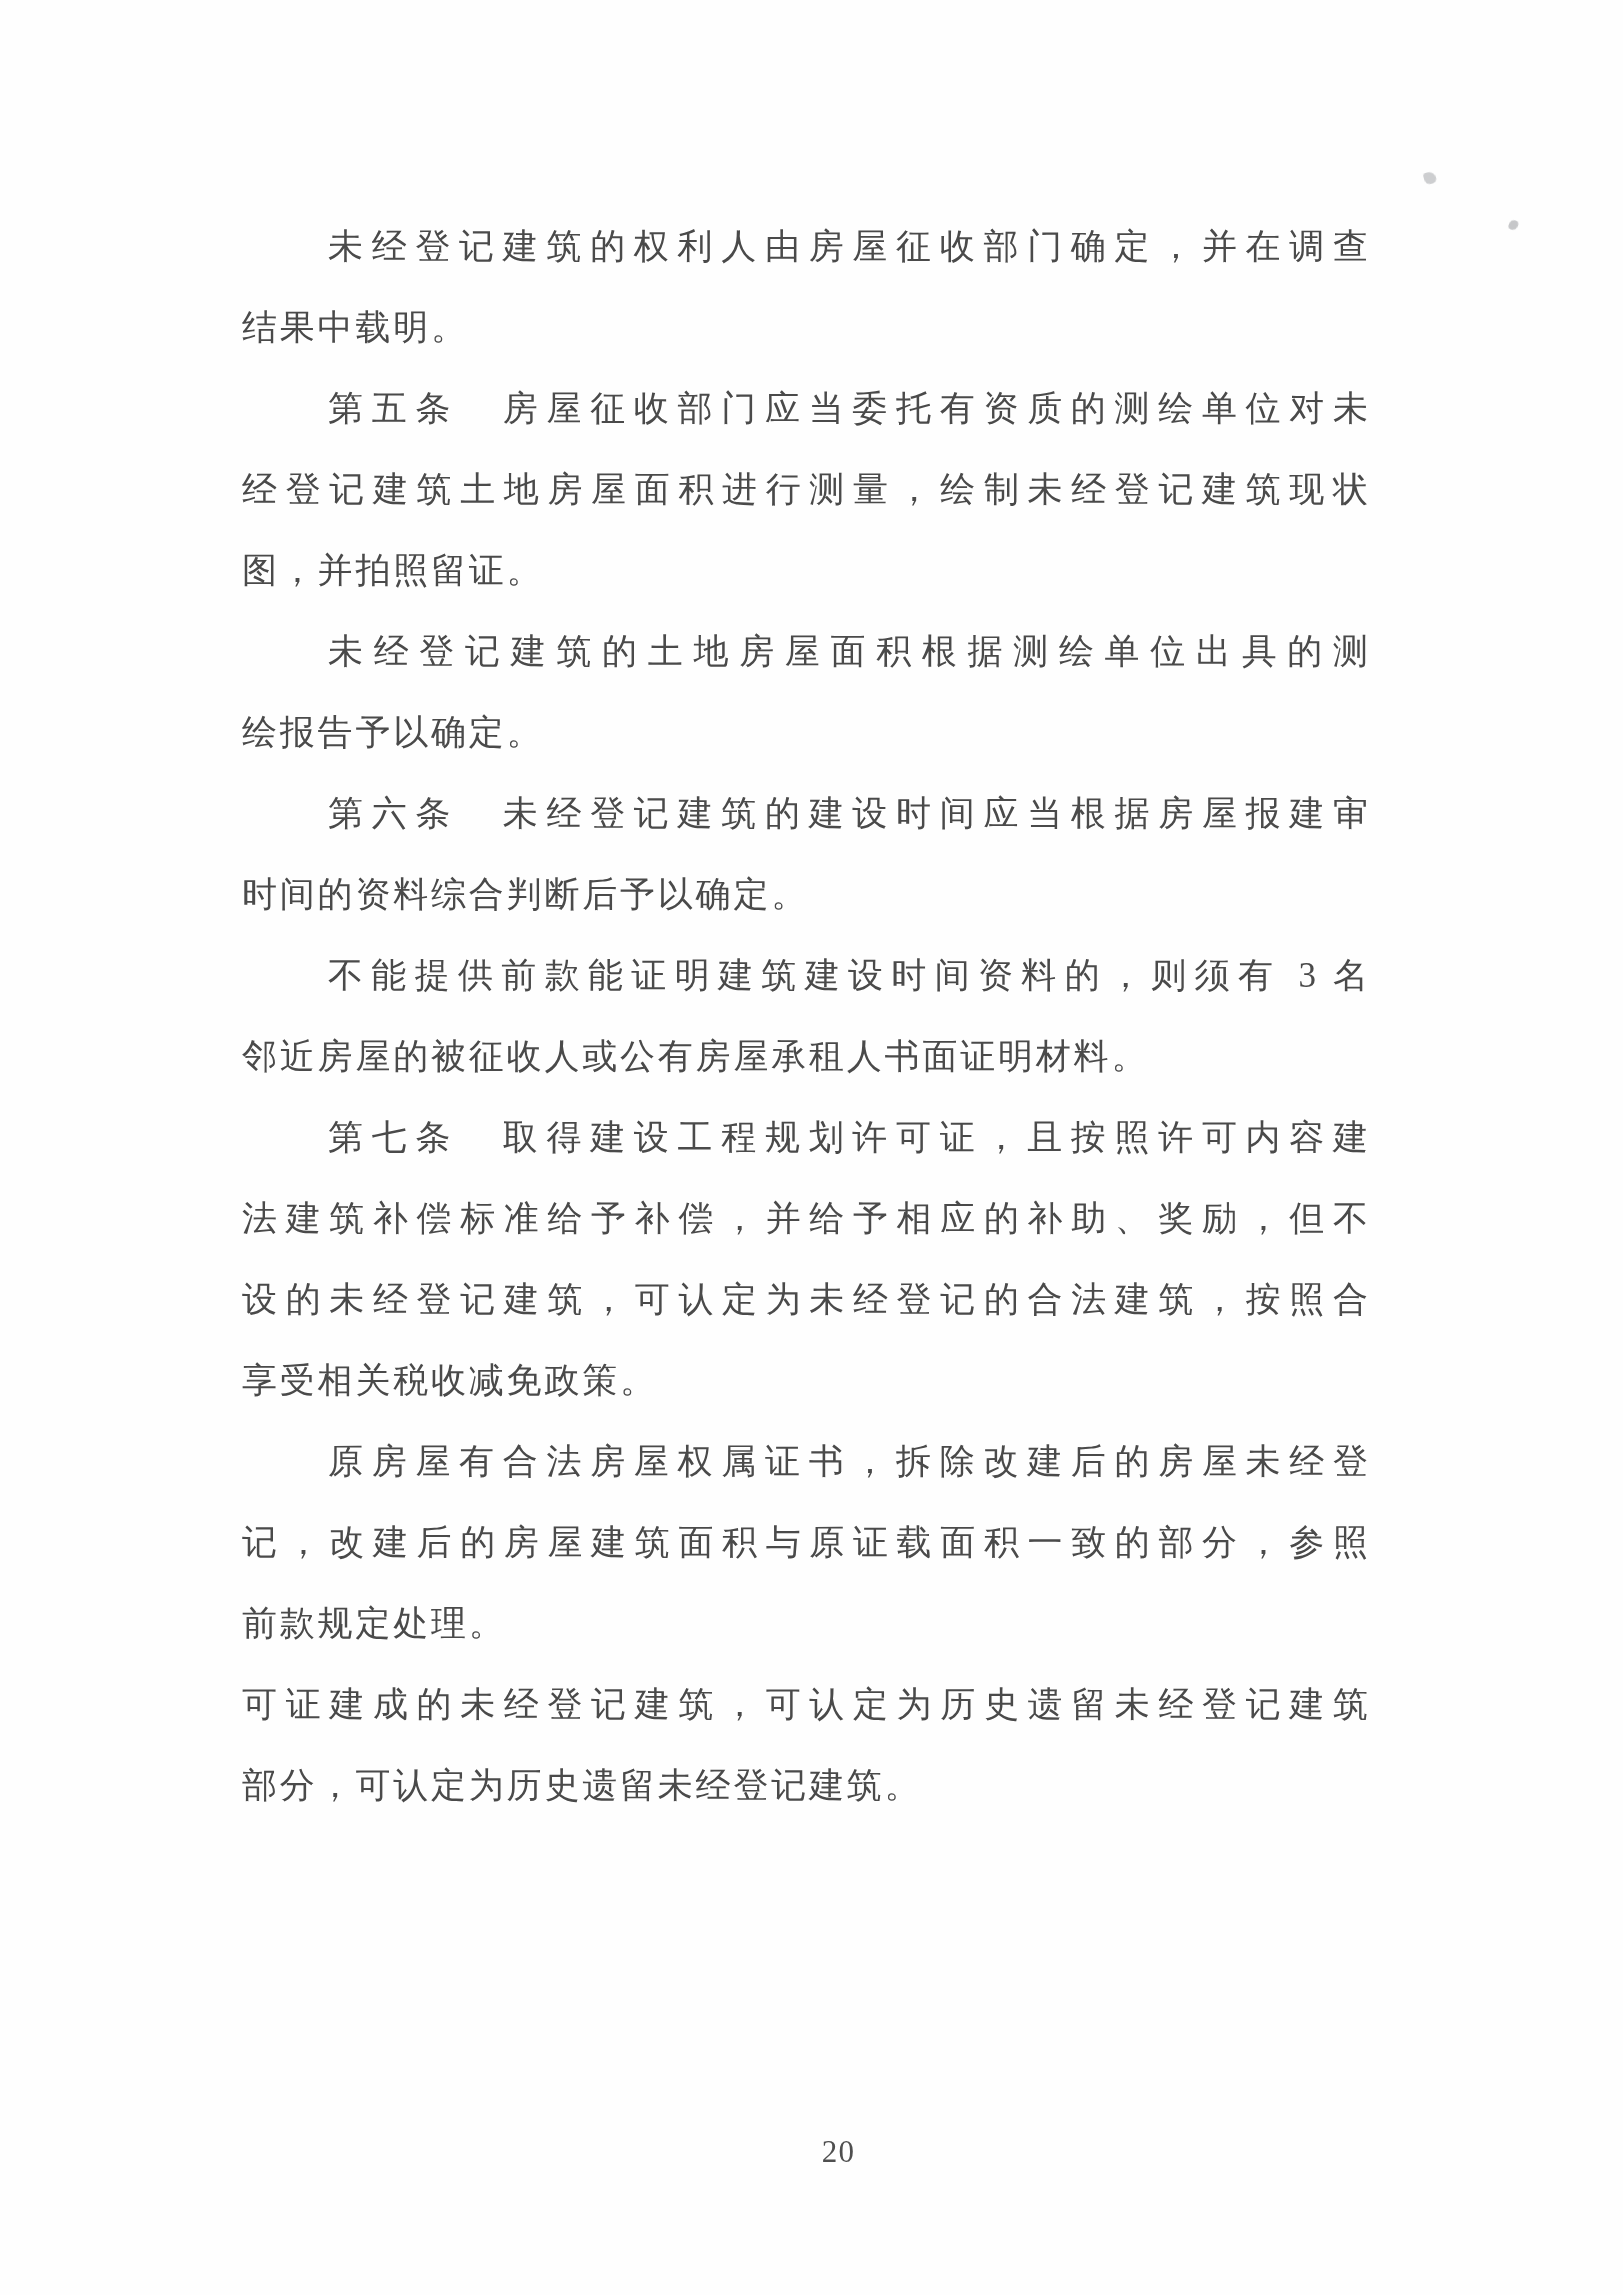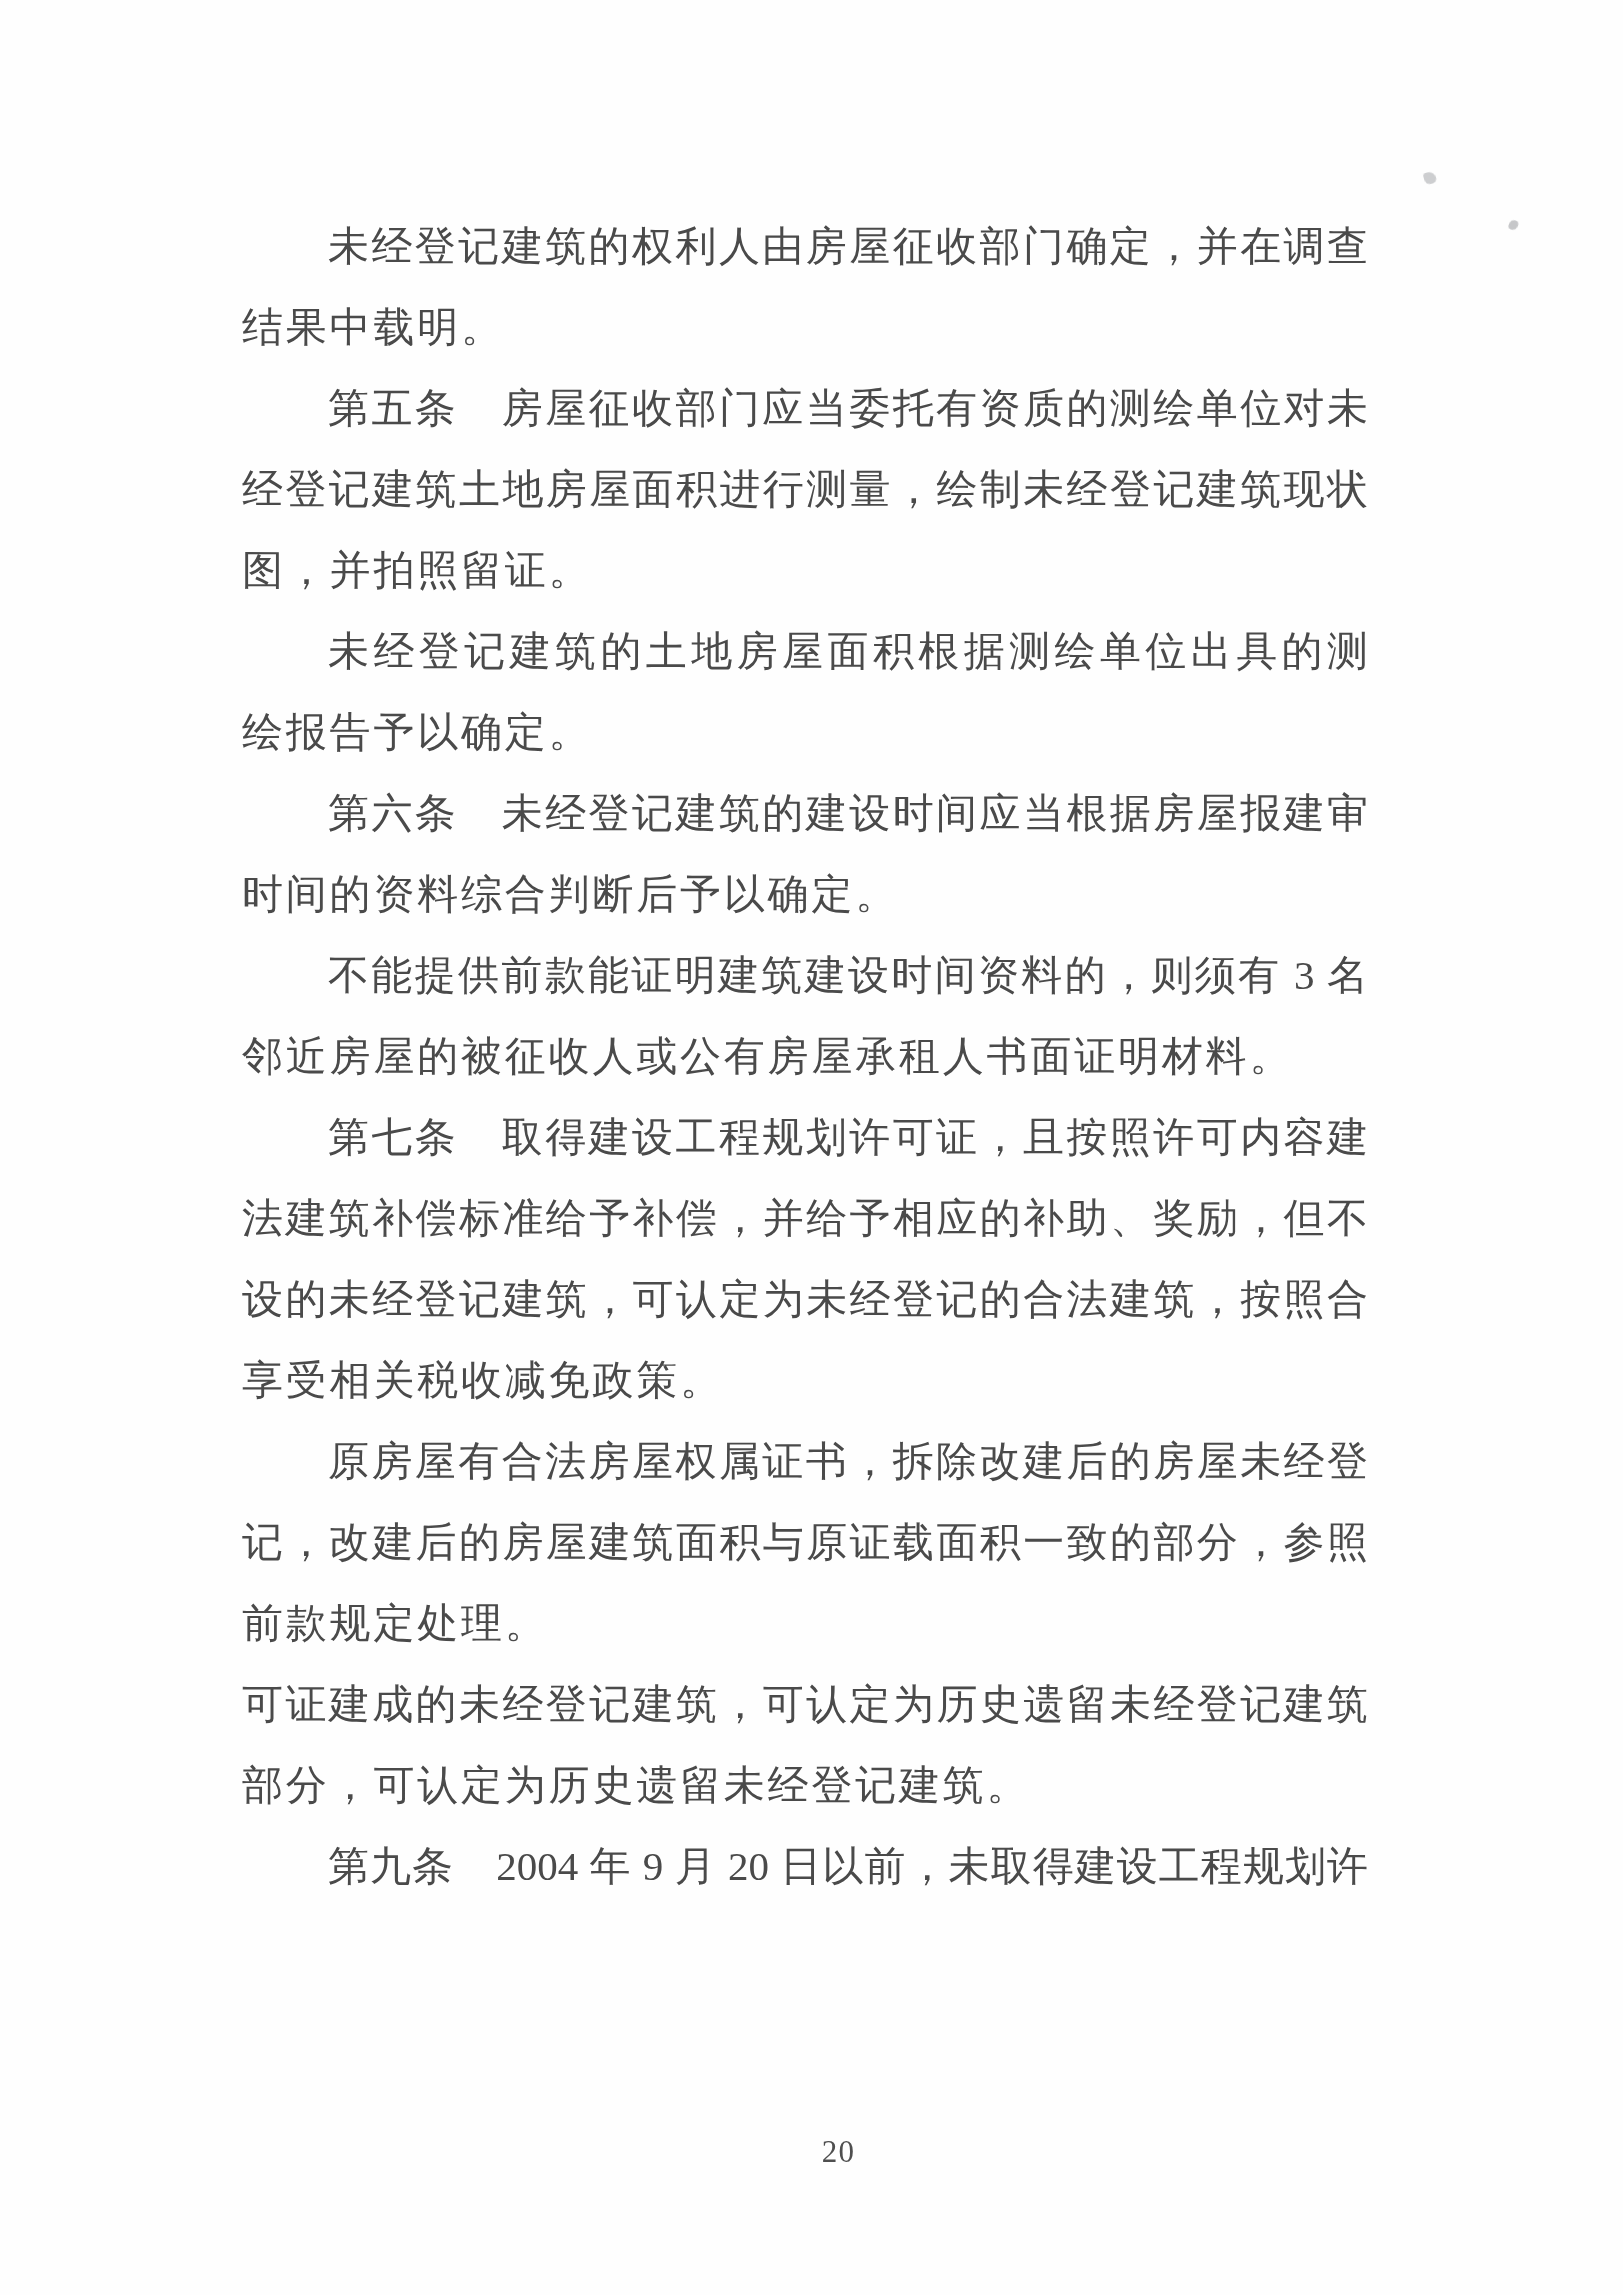--- a/index.html
+++ b/index.html
@@ -19,21 +19,21 @@
     position: absolute;
     left: 242px; top: 206px;
     width: 1126px;
   }
   .line {
     margin: 0; padding: 0;
     box-sizing: border-box;
     width: 100%;
     height: 81px;
     line-height: 81px;
-    font-size: 41px;
+    font-size: 35px;
     font-weight: normal;
     letter-spacing: 0;
     text-align: justify;
     text-align-last: justify;
     color: #4a4a4a;
   }
   .line.indent { padding-left: 86px; }
   .line.short {
     text-align: left;
     text-align-last: left;
@@ -91,19 +91,18 @@
     <p class="line short">邻近房屋的被征收人或公有房屋承租人书面证明材料。</p>
     <p class="line indent">第七条　取得建设工程规划许可证，且按照许可内容建</p>
     <p class="line">法建筑补偿标准给予补偿，并给予相应的补助、奖励，但不</p>
     <p class="line">设的未经登记建筑，可认定为未经登记的合法建筑，按照合</p>
     <p class="line short">享受相关税收减免政策。</p>
     <p class="line indent">原房屋有合法房屋权属证书，拆除改建后的房屋未经登</p>
     <p class="line">记，改建后的房屋建筑面积与原证载面积一致的部分，参照</p>
     <p class="line short">前款规定处理。</p>
     <p class="line">可证建成的未经登记建筑，可认定为历史遗留未经登记建筑</p>
     <p class="line short">部分，可认定为历史遗留未经登记建筑。</p>
-    <p class="line indent">第九条　2004 年 9 月 20 日以前，未取得建设工程规划许</p>
   </main>
 
   <footer class="pagenum">20</footer>
 
 </div>
 
 
 </body></html>

